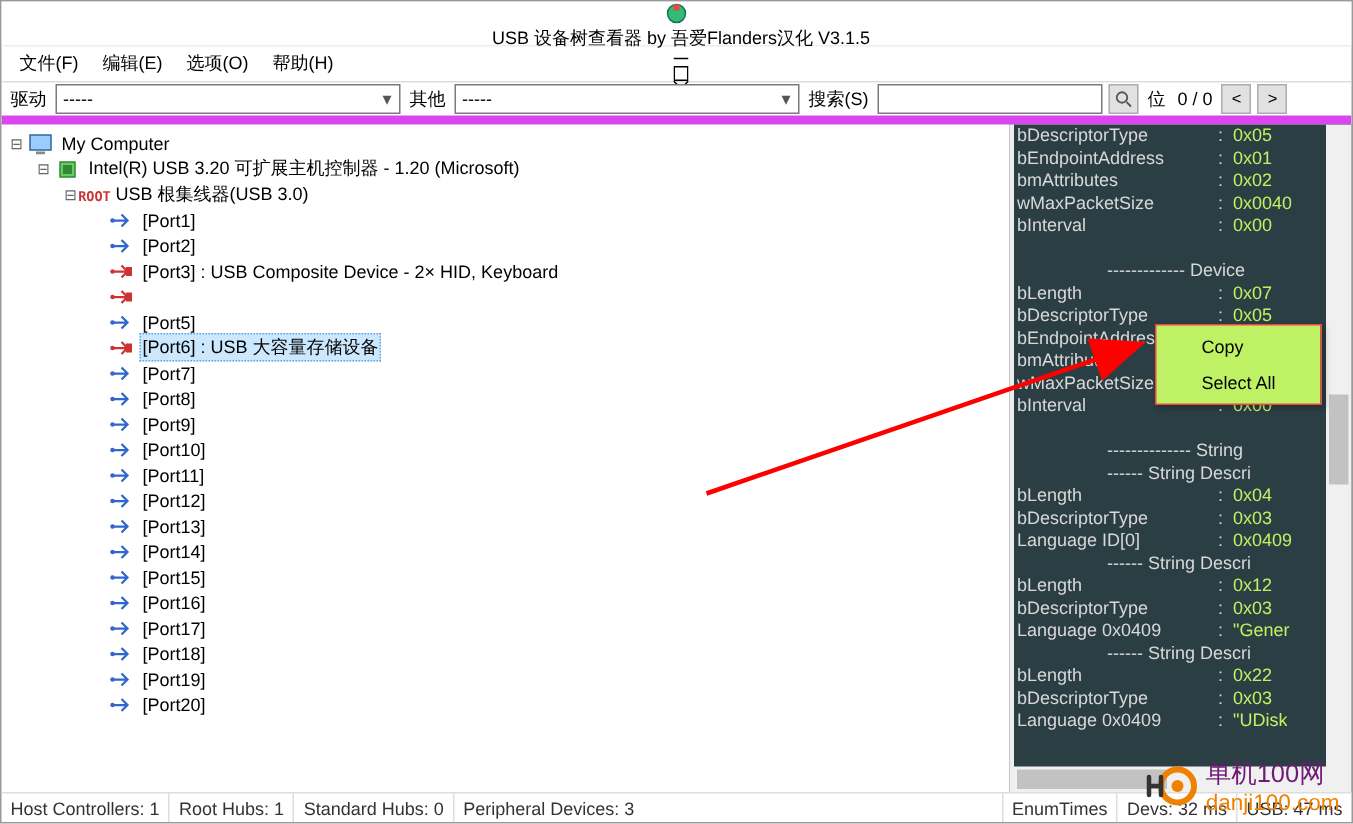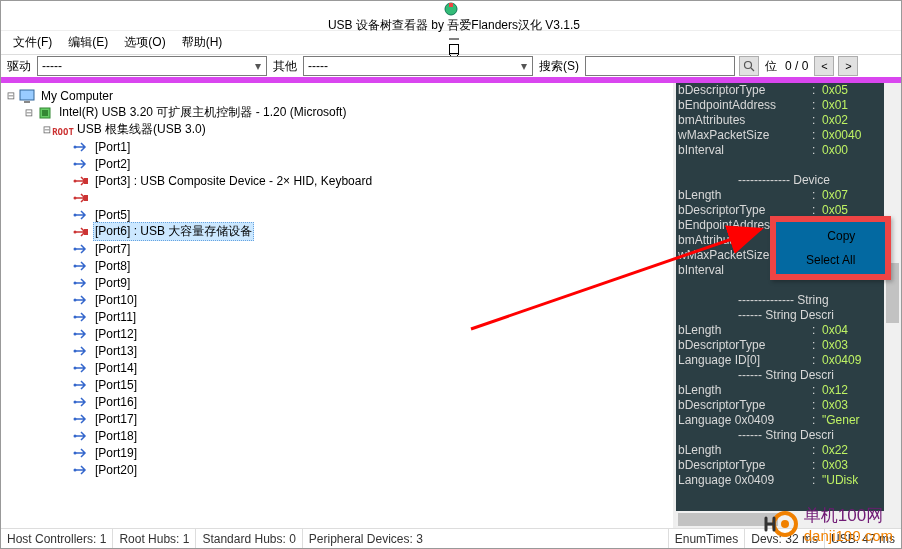--- a/index.html
+++ b/index.html
@@ -40,21 +40,21 @@
 .detail-scroll { position:absolute; right:0; top:0; bottom:0; width:17px; background:#f0f0f0;}
 .detail-scroll .thumb{ position:absolute; left:2px; right:2px; top:180px; height:60px; background:#c2c2c2;}
 .detail-hscroll{ position:absolute; left:0; right:17px; bottom:0; height:17px; background:#f0f0f0;}
 .detail-hscroll .thumb{position:absolute; top:2px; bottom:2px; left:2px; width:100px; background:#c2c2c2;}
 .detail-content{position:absolute; left:0; top:0; right:17px; bottom:17px; overflow:hidden;}
 
 .statusbar { height: 20px; border-top: 1px solid #ddd; display: flex; align-items: center; font-size: 12px; color:#333;}
 .statusbar .seg { padding: 0 6px; border-right: 1px solid #ddd; height:100%; display:flex; align-items:center;}
 .statusbar .seg:last-child{border-right:none;}
 
-.ctxmenu { position: absolute; background: #0369a1; border: 6px solid #ef4444; box-shadow: 2px 2px 4px rgba(0,0,0,.25); padding: 2px; z-index: 50; text-align: right;}
+.ctxmenu { position: absolute; background: #bef264; border: 1px solid #ef4444; box-shadow: 2px 2px 4px rgba(0,0,0,.25); padding: 2px; z-index: 50;}
 .ctxmenu .mi { padding: 5px 28px 5px 28px; min-width: 100px; font-size:12px; cursor:default;}
 
 .arrow-annot { position:absolute; z-index:40; pointer-events:none;}
 
 .watermark { position:absolute; right:8px; bottom:4px; display:flex; align-items:center; gap:6px; z-index:60;}
 .watermark .wm-txt1{ color:#701a75; font-size:17px; font-weight:500;}
 .watermark .wm-txt2{ color:#f08000; font-size:15px;}
 .watermark-icon{width:36px;height:36px;}
 </style>
 </head>

